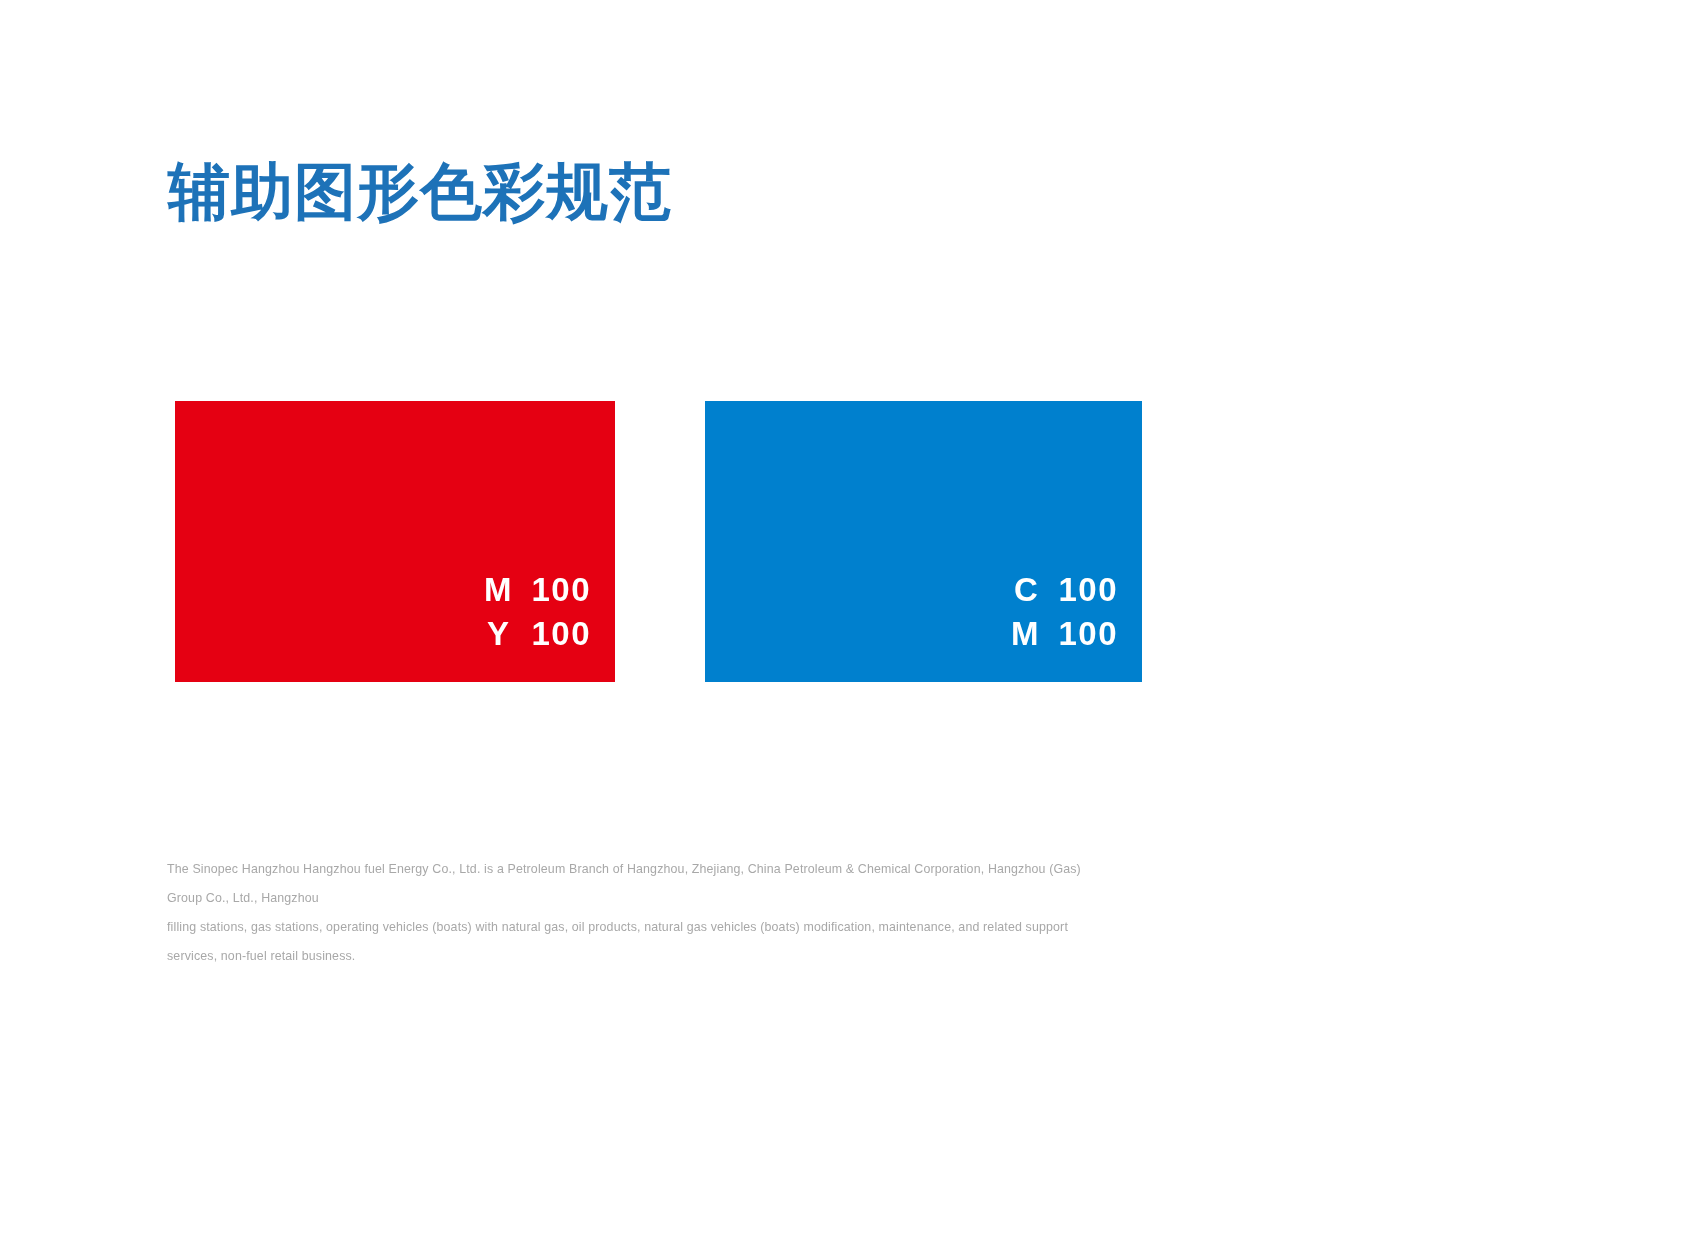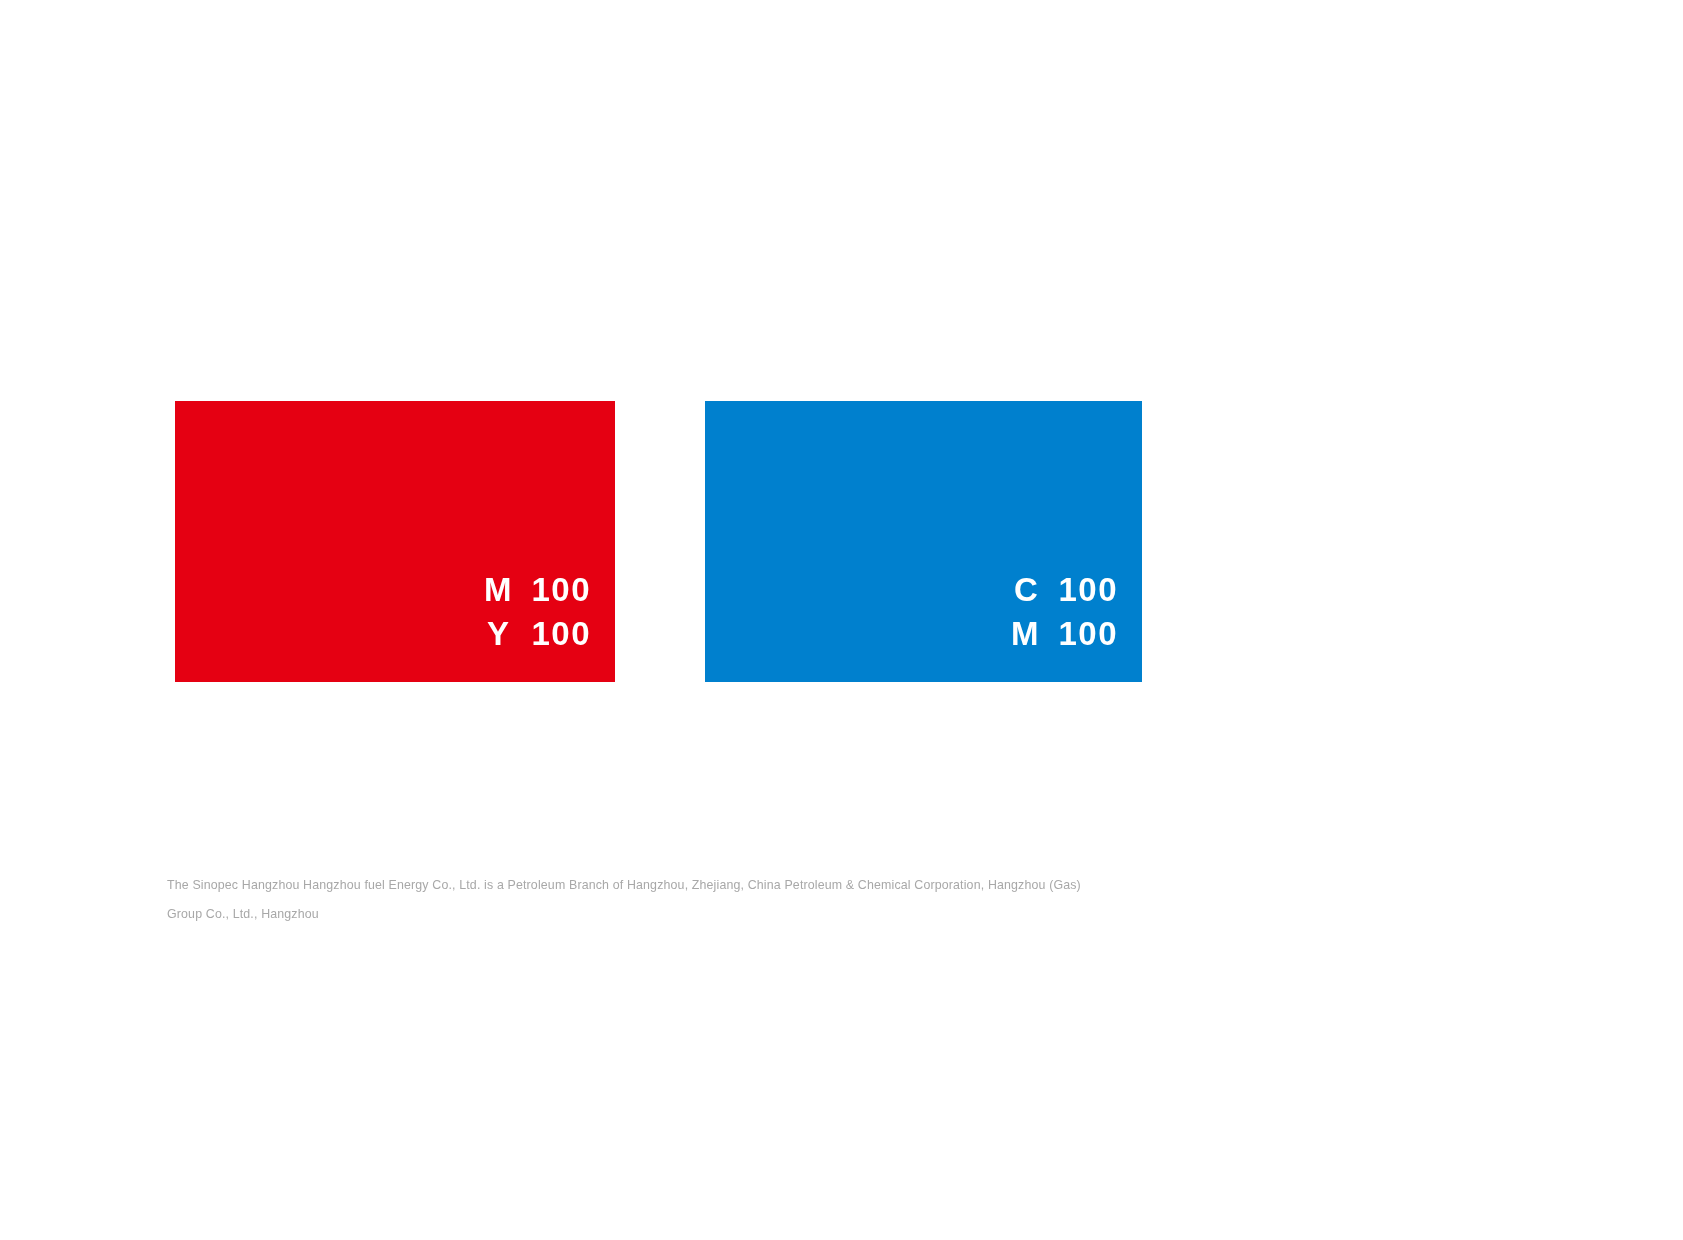--- a/index.html
+++ b/index.html
@@ -115,20 +115,21 @@
     line-height: 38px;
     letter-spacing: 1px;
     white-space: nowrap;
   }
 </style>
 </head>
 <body style="background: rgb(255, 255, 255);">
 
 <div class="page">
 
+  <h1 class="page-title" style="color: rgb(29, 114, 184);">辅助图形色彩规范</h1>
 
   <div class="swatch-row">
 
     <div class="swatch swatch-red" style="background: rgb(229, 0, 18);">
       <div class="swatch-values" style="color: rgb(255, 255, 255);">
         <span class="val-line">
           <span class="channel">M</span><span class="amount">100</span>
         </span>
         <span class="val-line">
           <span class="channel">Y</span><span class="amount">100</span>
@@ -142,18 +143,19 @@
           <span class="channel">C</span><span class="amount">100</span>
         </span>
         <span class="val-line">
           <span class="channel">M</span><span class="amount">100</span>
         </span>
       </div>
     </div>
 
   </div>
 
-  <div class="description" style="color: rgb(168, 168, 168); margin-top: 16px;">
+  <div class="description" style="color: rgb(168, 168, 168);">
     <div>The Sinopec Hangzhou Hangzhou fuel Energy Co., Ltd. is a Petroleum Branch of Hangzhou, Zhejiang, China Petroleum &amp; Chemical Corporation, Hangzhou (Gas) Group Co., Ltd., Hangzhou</div>
+    <div>filling stations, gas stations, operating vehicles (boats) with natural gas, oil products, natural gas vehicles (boats) modification, maintenance, and related support services, non-fuel retail business.</div>
   </div>
 
 
 </div>
 
 </body></html>

